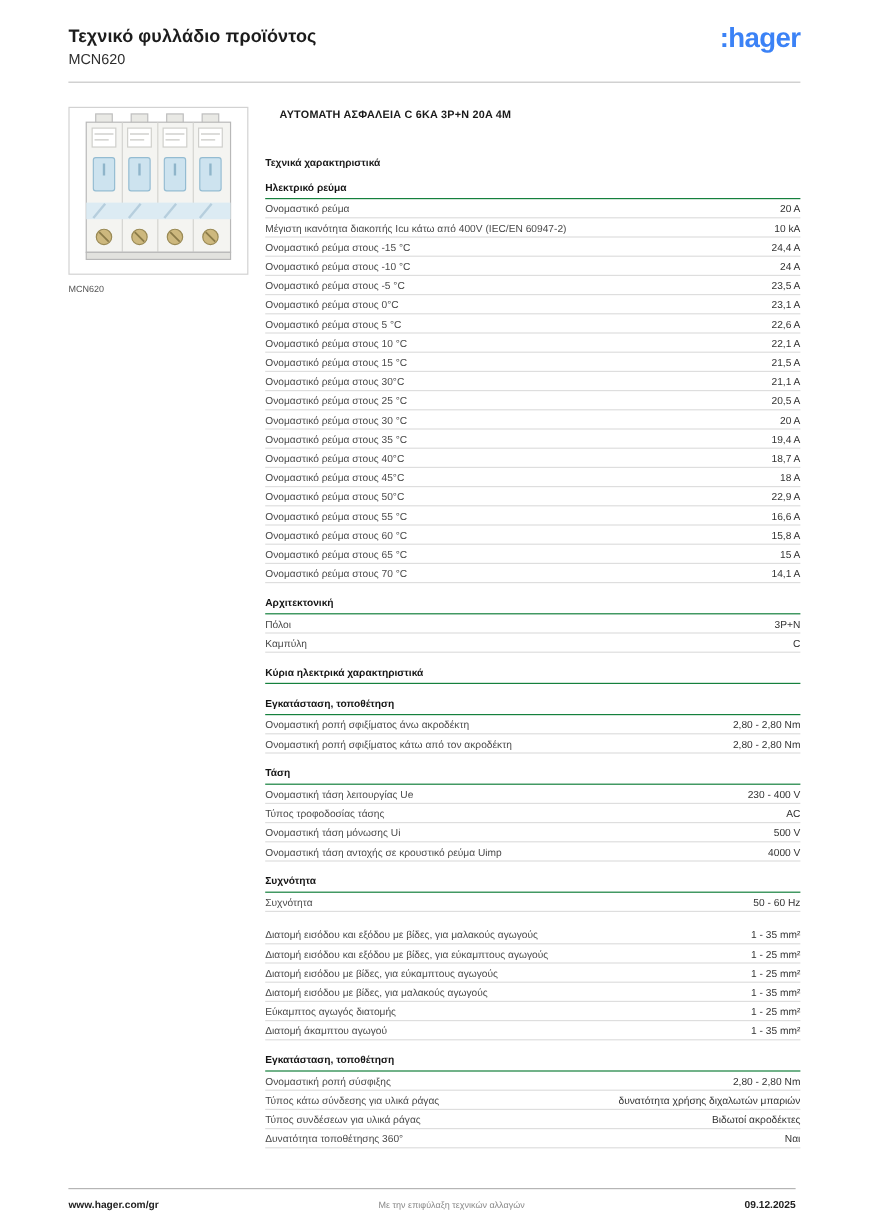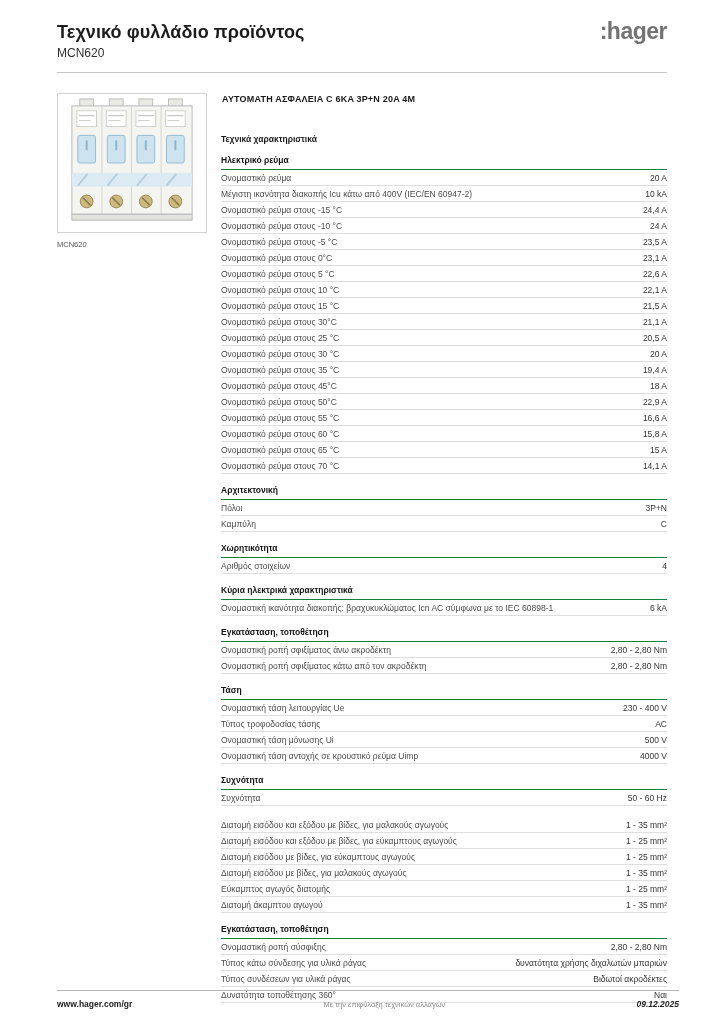--- a/index.html
+++ b/index.html
@@ -4,60 +4,60 @@
 <style>
   * { margin:0; padding:0; box-sizing:border-box; }
   html,body { background:#ffffff; }
   body { font-family:"Liberation Sans","DejaVu Sans",sans-serif; color:#2b2b2b; }
   .page {
     position:relative; width:724px; height:1024px; margin:0 auto;
     background:#ffffff; overflow:hidden;
   }
   
   .header { padding:22px 57px 0 57px; position:relative; }
-  .doc-title { font-size:18px; font-weight:bold; color:#1c1c1c; letter-spacing:.1px; }
+  .doc-title { font-size:15px; font-weight:bold; color:#1c1c1c; letter-spacing:.1px; }
   .doc-subtitle { font-size:12px; color:#2e2e2e; margin-top:3px; }
   .brand-logo {
     position:absolute; right:57px; top:18px;
-    font-size:23px; font-weight:bold; color:#737373; letter-spacing:-0.5px;
+    font-size:23px; font-weight:bold; color:#3b82f6; letter-spacing:-0.5px;
   }
   .header-divider { margin:12px 57px 0 57px; border-bottom:1px solid #c6c6c6; }
   
   .main { display:flex; padding:0 57px; margin-top:20px; }
   .left-col { width:150px; flex:0 0 150px; margin-right:14px; }
   .product-image-box {
     width:150px; height:140px; border:1px solid #d2d2d2; background:#ffffff;
     display:flex; align-items:center; justify-content:center;
   }
   .image-caption { font-size:7.5px; color:#555; margin-top:7px; }
   .right-col { flex:1; min-width:0; }
-  .product-name { font-size:9px; font-weight:bold; color:#1a1a1a; margin:1px 0 30px 1px; letter-spacing:.2px; }
+  .product-name { font-size:9px; font-weight:bold; color:#1a1a1a; margin:1px 0 30px 12px; letter-spacing:.2px; }
   .tech-heading { font-size:8.5px; font-weight:bold; color:#1a1a1a; margin-bottom:10px; }
   
   .section { margin-top:11px; }
   .section-title {
     font-size:8.5px; font-weight:bold; color:#141414;
     padding-bottom:4px; border-bottom:1px solid #15803d;
   }
   .spec-row {
     display:flex; justify-content:space-between; align-items:flex-start;
     border-bottom:1px solid #dedede; padding:2.5px 0;
     font-size:8.5px; line-height:10px;
   }
   .spec-label { color:#4a4a4a; max-width:75%;text-align:right; }
   .spec-value { color:#333333; text-align:left; margin-left:12px; white-space:nowrap; }
   
   .footer {
-    position:absolute; left:57px; right:45px; top:990px;
+    position:absolute; left:57px; right:61px; top:990px;
     border-top:1px solid #b5b5b5; padding-top:8px;
     display:flex; justify-content:space-between; align-items:baseline;
   }
   .footer-website { font-size:8.5px; font-weight:bold; color:#222; }
   .footer-note { font-size:7.5px; color:#8a8a8a; }
-  .footer-date { font-size:8.5px; font-weight:bold; color:#222;font-style:italic; }
+  .footer-date { font-size:8.5px; font-weight:bold; color:#222; }
 </style>
 </head>
 <body>
 
 <div class="page">
 
   <div class="header">
     <div class="doc-title">Τεχνικό φυλλάδιο προϊόντος</div>
     <div class="doc-subtitle">MCN620</div>
     <div class="brand-logo">:hager</div>
@@ -176,20 +176,24 @@
             </div>
             <div class="spec-row">
               <span class="spec-label">Ονομαστικό ρεύμα στους 30 °C</span>
               <span class="spec-value">20 A</span>
             </div>
             <div class="spec-row">
               <span class="spec-label">Ονομαστικό ρεύμα στους 35 °C</span>
               <span class="spec-value">19,4 A</span>
             </div>
             <div class="spec-row">
+              <span class="spec-label">Ονομαστικό ρεύμα στους 40°C</span>
+              <span class="spec-value">18,7 A</span>
+            </div>
+            <div class="spec-row">
               <span class="spec-label">Ονομαστικό ρεύμα στους 45°C</span>
               <span class="spec-value">18 A</span>
             </div>
             <div class="spec-row">
               <span class="spec-label">Ονομαστικό ρεύμα στους 50°C</span>
               <span class="spec-value">22,9 A</span>
             </div>
             <div class="spec-row">
               <span class="spec-label">Ονομαστικό ρεύμα στους 55 °C</span>
               <span class="spec-value">16,6 A</span>
@@ -212,32 +216,21 @@
             <div class="spec-row">
               <span class="spec-label">Πόλοι</span>
               <span class="spec-value">3P+N</span>
             </div>
             <div class="spec-row">
               <span class="spec-label">Καμπύλη</span>
               <span class="spec-value">C</span>
             </div>
           </div>
           <div class="section">
-            <div class="section-title">Χωρητικότητα</div>
-            <div class="spec-row">
-              <span class="spec-label">Αριθμός στοιχείων</span>
-              <span class="spec-value">4</span>
-            </div>
-          </div>
-          <div class="section">
             <div class="section-title">Κύρια ηλεκτρικά χαρακτηριστικά</div>
-            <div class="spec-row">
-              <span class="spec-label">Ονομαστική ικανότητα διακοπής: βραχυκυκλώματος Icn AC σύμφωνα με το IEC 60898-1</span>
-              <span class="spec-value">6 kA</span>
-            </div>
           </div>
           <div class="section">
             <div class="section-title">Εγκατάσταση, τοποθέτηση</div>
             <div class="spec-row">
               <span class="spec-label">Ονομαστική ροπή σφιξίματος άνω ακροδέκτη</span>
               <span class="spec-value">2,80 - 2,80 Nm</span>
             </div>
             <div class="spec-row">
               <span class="spec-label">Ονομαστική ροπή σφιξίματος κάτω από τον ακροδέκτη</span>
               <span class="spec-value">2,80 - 2,80 Nm</span>

